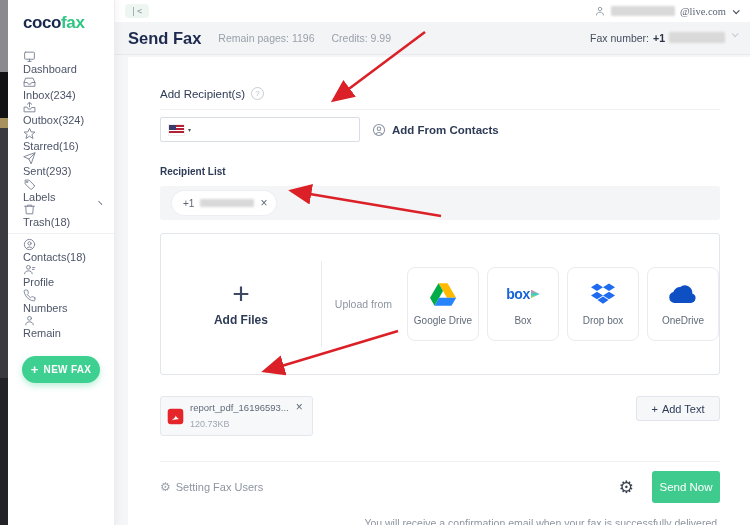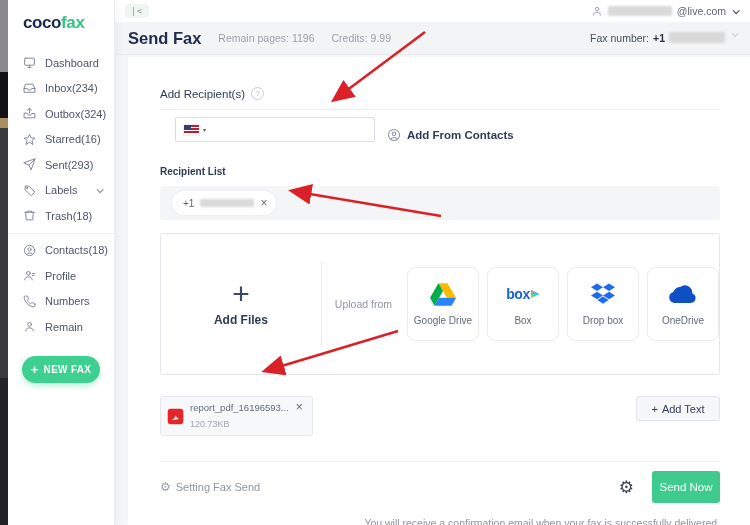--- a/index.html
+++ b/index.html
@@ -16,42 +16,42 @@
   .edge-strip .seg3 { position:absolute; top:118px; height:10px; width:100%; background:#a9905f; }
   .edge-strip .seg4 { position:absolute; top:128px; height:250px; width:100%; background:#3a3a3f; }
   
   .sidebar {
     position:absolute; left:8px; top:0; width:107px; height:525px; background:#fff; z-index:4;
     border-right:1px solid #ededf1; box-shadow: 2px 0 8px rgba(30,40,60,.05);
   }
   .logo { padding:13px 0 0 15px; font-size:17px; font-weight:800; letter-spacing:-.4px; }
   .logo .p1 { color:#16294d; } .logo .p2 { color:#2fc582; }
   .menu { margin-top:17px; }
-  .side-item { display:flex; align-items:center; height:25.5px; padding-left:15px; cursor:pointer; }
+  .side-item { display:flex; align-items:flex-start; height:25.5px; padding-left:15px; cursor:pointer;flex-direction:column; }
   .side-item .icn { width:13px; height:13px; color:#7e8798; margin-right:9px; flex:none; display:flex; }
   .side-item .icn svg { width:13px; height:13px; }
   .side-item .lbl { font-size:11px; color:#4c5568; white-space:nowrap; }
   .side-div { border-top:1px solid #eef0f3; margin:4px 0; }
   .chev { width:5px; height:5px; border-right:1.4px solid #7e8798; border-bottom:1.4px solid #7e8798; transform:rotate(45deg) translateY(-1px); }
   .side-item .chev { margin-left:auto; margin-right:12px; }
   .new-fax {
     margin:16px auto 0; width:78px; height:27px; border-radius:14px; background:#3ed091;
     color:#fff; font-size:10px; font-weight:700; letter-spacing:.3px;
     display:flex; align-items:center; justify-content:center; gap:5px; cursor:pointer;
     box-shadow:0 3px 6px rgba(62,208,145,.35);
   }
   .new-fax .plus { font-size:13px; font-weight:700; line-height:1; }
   
   .main { position:absolute; left:115px; top:0; right:0; bottom:0; background:#f5f6f8; }
   .topbar { height:22px; background:#fff; display:flex; align-items:center; }
   .collapse-pill {
     margin-left:10px; background:#edf6f0; border-radius:4px; padding:2px 6px;
     font-size:8.5px; color:#8b93a0; letter-spacing:1px; cursor:pointer; font-family:"DejaVu Sans Mono",monospace;
   }
-  .account { margin-left:auto; margin-right:12px; display:flex; align-items:center; gap:5px; cursor:pointer; }
+  .account { margin-left:auto; margin-right:12px; display:flex; align-items:center; gap:5px; cursor:pointer;font-family:Liberation Serif, serif; }
   .account .person { width:12px; height:12px; color:#9aa2ad; display:flex; }
   .blur-block { background:#d9d9d9; border-radius:1px; filter:blur(.8px); }
   .blur-email { width:64px; height:10px; }
   .account .domain { font-size:10.5px; color:#5b6472; }
   .account .chev { border-color:#3a4350; margin-left:2px; }
   .header {
     position:absolute; top:22px; left:0; right:0; height:33px; background:#f3f4f6;
     border-bottom:1px solid #e7e9ee; display:flex; align-items:center; padding:0 13px;
   }
   .header .title { font-size:16.5px; font-weight:800; color:#1e2a4e; }
@@ -60,21 +60,21 @@
   .fax-group .fl { font-size:10.5px; color:#454f5f; }
   .fax-group .fp { font-size:10.5px; font-weight:700; color:#2a3442; }
   .blur-fax { width:56px; height:11px; }
   .fax-group .chev { border-color:#c6ccd4; margin-left:3px; }
   
   .card { position:absolute; top:57px; left:13px; right:0; bottom:0; background:#fff; padding:0 30px 0 32px; }
   .section-head { display:flex; align-items:center; gap:6px; padding-top:30px; padding-bottom:9px; border-bottom:1px solid #eef0f3; }
   .sec-label { font-size:11.5px; font-weight:400; color:#2d3b56; }
   .help { width:13px; height:13px; border-radius:50%; border:1px solid #c6ccd5; color:#b9c0ca;
     font-size:8px; display:flex; align-items:center; justify-content:center; cursor:pointer; }
-  .recip-row { margin-top:7px; display:flex; align-items:flex-end;margin-left:15px; }
+  .recip-row { margin-top:7px; display:flex; align-items:center; }
   .phone-input { width:200px; height:25px; border:1px solid #d8dde5; border-radius:2px; background:#fff;
     display:flex; align-items:center; padding-left:8px; gap:4px; }
   .flag { width:15px; height:10px; position:relative; flex:none;
     background:repeating-linear-gradient(180deg,#b22234 0 1.6px,#fff 1.6px 3.2px); outline:1px solid #f0f0f0; }
   .flag::after { content:""; position:absolute; left:0; top:0; width:7px; height:5px; background:#3c3b6e; }
   .flag-caret { font-size:6px; color:#555; line-height:1; }
   .phone-input input { border:none; outline:none; flex:1; height:100%; font-size:11px; min-width:0; background:transparent; }
   .afc { margin-left:12px; display:flex; align-items:center; gap:6px; cursor:pointer; }
   .afc .icn { width:14px; height:14px; color:#8a93a2; display:flex; }
   .afc .t { font-size:11.5px; font-weight:700; color:#2d3b56; }
@@ -385,21 +385,21 @@
         <span>+</span>
         <span>Add Text</span>
       </div>
     </div>
 
     <div class="hdiv"></div>
 
     <div class="bottom-row">
       <div class="sfc">
         <span class="gear">⚙</span>
-        <span class="t">Setting Fax Send</span>
+        <span class="t">Setting Fax Users</span>
       </div>
       <div class="right-ctrls">
         <span class="gear">⚙</span>
         <div class="send-now">
           <span>Send Now</span>
         </div>
       </div>
     </div>
 
     <div class="confirm">You will receive a confirmation email when your fax is successfully delivered.</div>

